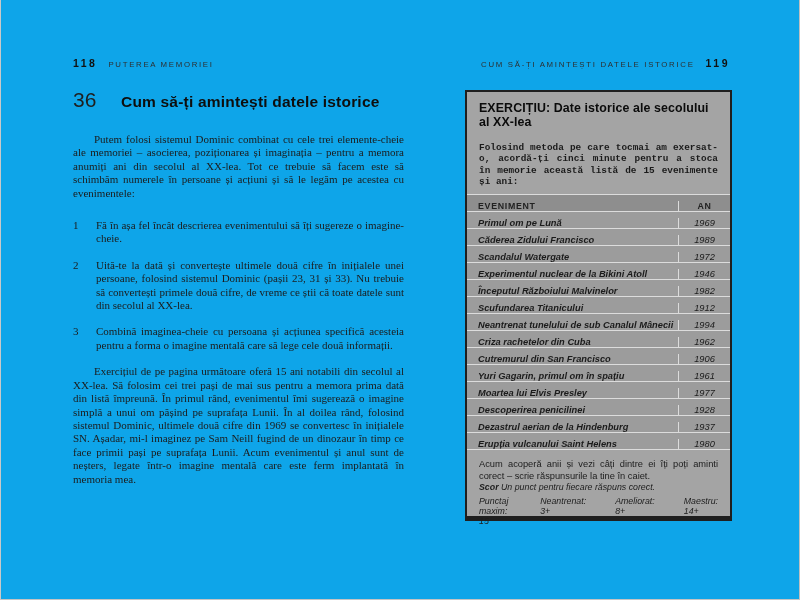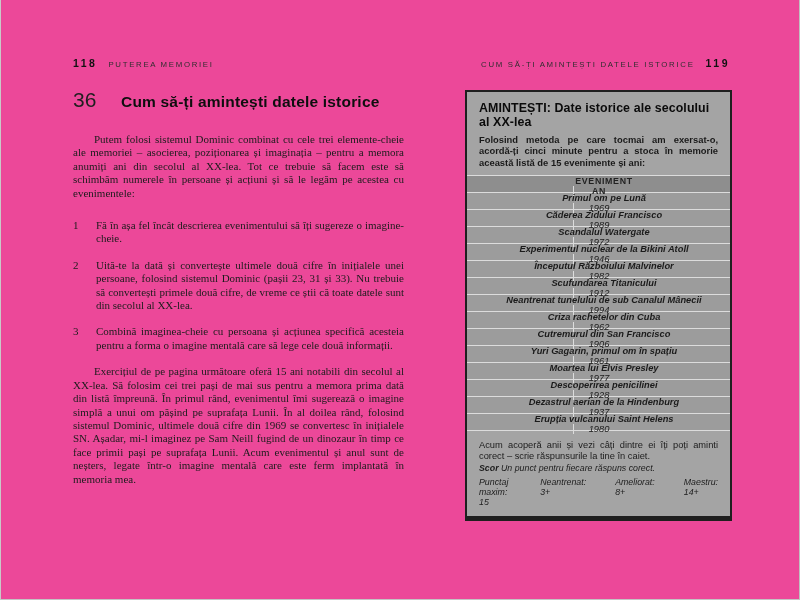--- a/index.html
+++ b/index.html
@@ -1,17 +1,17 @@
 <!DOCTYPE html>
 <html lang="ro"><head>
 <meta charset="utf-8">
 <style>
   html,body{margin:0;padding:0;background:#ffffff;}
   .spread{
-    position:relative;width:800px;height:600px;background:#ec4899;
+    position:relative;width:800px;height:600px;background:#0ea5e9;
     box-sizing:border-box;overflow:hidden;
     border-left:1px solid #c9c9c9;border-right:1px solid #bfbfbf;border-bottom:1px solid #c4c4c4;
     font-family:"Liberation Serif", serif;color:#1c1c1c;
   }
   
   .page-left{position:absolute;left:72px;top:57px;width:331px;}
   .running-head{display:flex;align-items:baseline;gap:11px;font-family:"Liberation Sans",sans-serif;}
   .pgnum{font-weight:700;font-size:10.5px;letter-spacing:2.5px;color:#111;}
   .rh-label{font-size:7.8px;letter-spacing:1.7px;color:#2e2e2e;}
   .chapter{display:flex;align-items:baseline;margin-top:19px;font-family:"Liberation Sans",sans-serif;}
@@ -28,23 +28,23 @@
   
   .rh-right{position:absolute;right:69px;top:57px;display:flex;align-items:baseline;gap:11px;font-family:"Liberation Sans",sans-serif;}
   .ex-box{
     position:absolute;left:464px;top:90px;width:267px;height:431px;box-sizing:border-box;
     background:#a4a4a4;border:2px solid #1f1f1f;border-bottom-width:5px;
     font-family:"Liberation Sans",sans-serif;color:#141414;
     display:flex;flex-direction:column;
   }
   .ex-head{padding:9px 12px 7px;}
   .ex-title{font-size:12.4px;font-weight:700;letter-spacing:.1px;color:#0b0b0b;}
-  .ex-intro{margin-top:5px;font-size:9.4px;font-weight:700;line-height:11.3px;text-align:justify;color:#1a1a1a;}
+  .ex-intro{margin-top:13px;font-size:9.4px;font-weight:700;line-height:11.3px;text-align:justify;color:#1a1a1a;font-family:Liberation Mono, monospace;}
   .ex-table{border-top:1.5px solid #dcdcdc;}
-  .ex-row{display:flex;align-items:center;height:16px;background:#9c9c9c;border-bottom:1.5px solid #dcdcdc;flex-direction:column;}
+  .ex-row{display:flex;align-items:flex-end;height:16px;background:#9c9c9c;border-bottom:1.5px solid #dcdcdc;}
   .ex-row.hdr{background:#8e8e8e;}
   .cell-event{flex:1;display:flex;align-items:center;padding-left:11px;font-size:9.3px;font-weight:700;font-style:italic;color:#1b1b1b;}
   .cell-year{width:51px;flex:none;border-left:1.5px solid #dcdcdc;display:flex;align-items:center;justify-content:center;font-size:9.3px;font-weight:400;font-style:italic;color:#1b1b1b;}
   .hdr .cell-event,.hdr .cell-year{font-style:normal;font-weight:700;font-size:8.8px;letter-spacing:.7px;color:#222;}
   .ex-foot{padding:9px 12px 0;}
   .closing{font-size:9.3px;line-height:11.6px;text-align:justify;font-weight:400;color:#1c1c1c;}
   .score-line{margin-top:0;font-size:8.8px;font-style:italic;color:#1c1c1c;}
   .score-label{font-weight:700;}
   .scale-line{margin-top:4px;font-size:8.8px;font-style:italic;display:flex;gap:29px;color:#1c1c1c;}
 </style>
@@ -82,21 +82,21 @@
     </div>
   </div>
 
   <div class="rh-right">
     <span class="rh-label">CUM SĂ-ȚI AMINTEȘTI DATELE ISTORICE</span>
     <span class="pgnum">119</span>
   </div>
 
   <div class="ex-box">
     <div class="ex-head">
-      <div class="ex-title">AMINTEȘTI: Date istorice ale secolului al XX-lea</div>
+      <div class="ex-title">EXERCIȚIU: Date istorice ale secolului al XX-lea</div>
       <div class="ex-intro">Folosind metoda pe care tocmai am exersat-o, acordă-ți cinci minute pentru a stoca în memorie această listă de 15 evenimente și ani:</div>
     </div>
     <div class="ex-table">
       <div class="ex-row hdr">
         <div class="cell-event">EVENIMENT</div>
         <div class="cell-year">AN</div>
       </div>
       <div>
           <div class="ex-row">
           <div class="cell-event">Primul om pe Lună</div>

